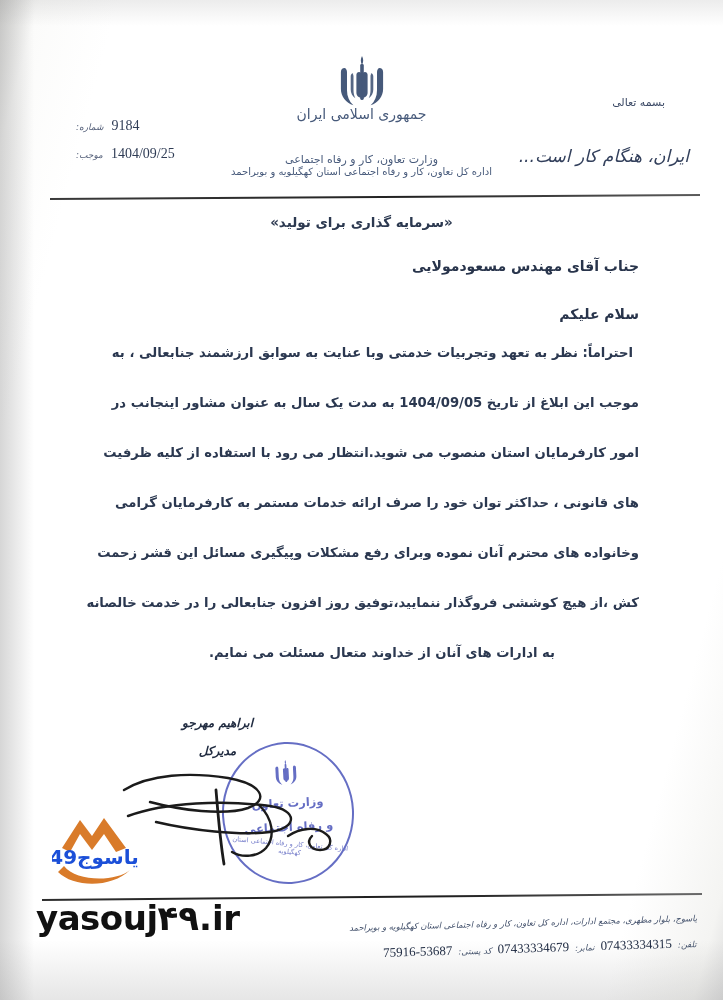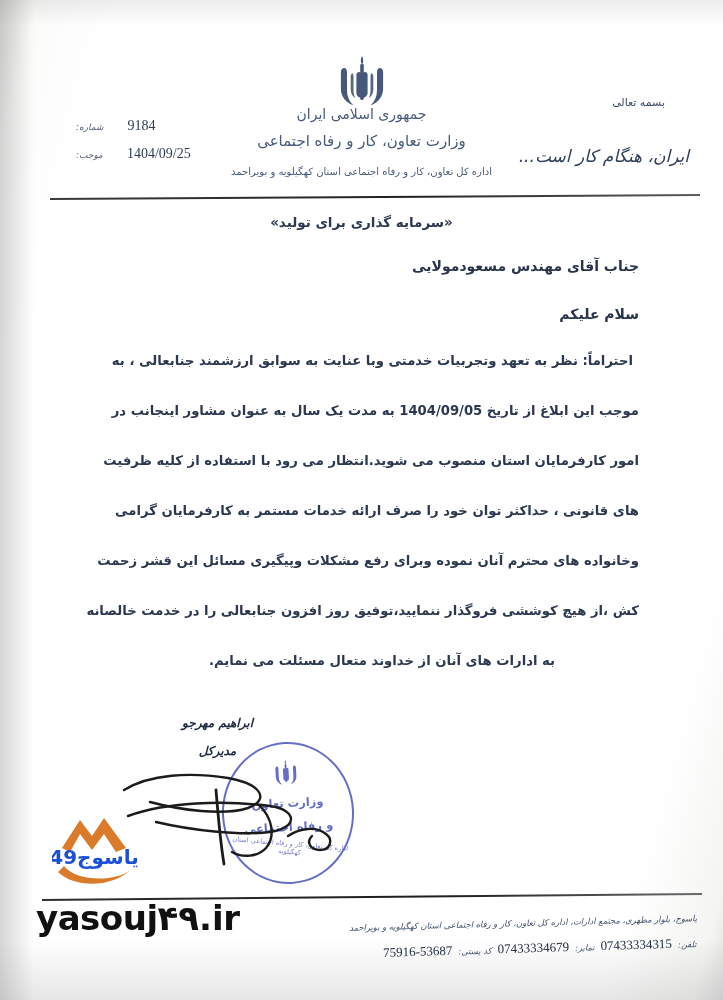--- a/index.html
+++ b/index.html
@@ -48,34 +48,34 @@
   .emblem-wrap svg { width: 100%; height: 100%; display: block; }
 
   .org-line {
     position: absolute; left: 0; width: 100%;
     text-align: center;
     color: #46597a;
     font-family: "DejaVu Sans", sans-serif;
     white-space: nowrap;
   }
   .org-country { top: 106px; font-size: 14px; letter-spacing: .5px; }
-  .org-ministry { top: 132px; font-size: 15px; }
+  .org-ministry { top: 153px; font-size: 11px; }
   .org-office { top: 166px; font-size: 10px; }
 
   .meta {
     position: absolute; left: 76px; top: 118px;
     width: 180px;
     text-align: left;
     direction: rtl;
     color: #3d4b63;
   }
   .meta-row {
     display: flex; flex-direction: row-reverse;
     align-items: baseline; justify-content: flex-start;
-    gap: 24px;
+    gap: 8px;
     margin-bottom: 12px;
   }
   .meta-label { font-size: 9px; color: #55607a; font-style: italic; }
   .meta-value {
     font-size: 14px;
     font-family: "Liberation Serif", serif;
     color: #2f3c55;
     direction: ltr;
   }
 
@@ -125,21 +125,21 @@
   }
   .body-line {
     font-size: 13.2px;
     line-height: 1;
     height: 50px;
     color: #2b3850;
     font-weight: 600;
     white-space: nowrap;
     display: flex; align-items: flex-start;
   }
-  .body-line.indent { padding-right: 6px; margin-top: 8px; }
+  .body-line.indent { padding-right: 6px; }
   .body-line.last { justify-content: flex-start; padding-right: 84px; }
 
   
   .sign-block {
     position: absolute; right: 470px; top: 716px;
     text-align: center; direction: rtl;
     z-index: 4;
     font-style: italic;
   }
   .sign-name { font-size: 12px; font-weight: bold; color: #222d42; }

